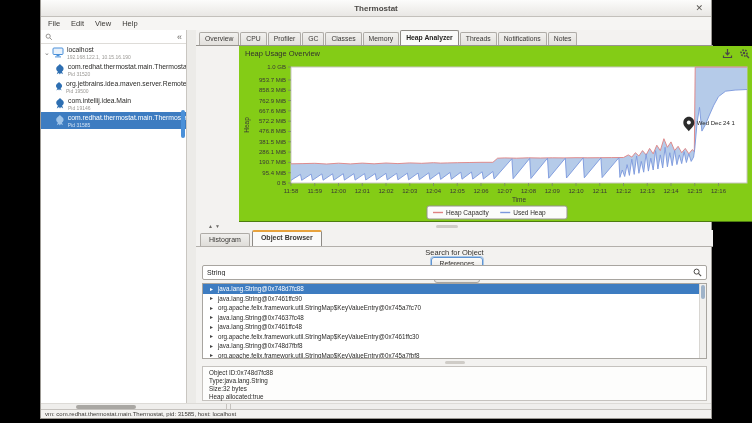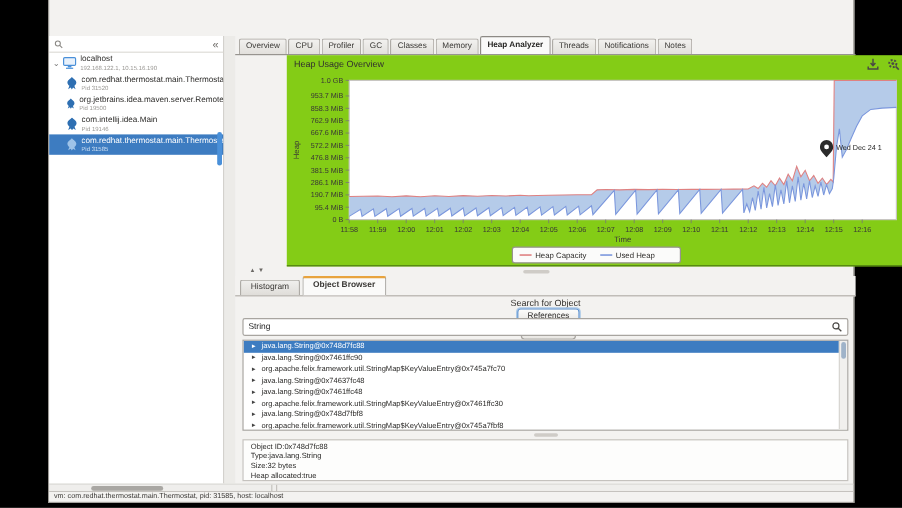--- a/index.html
+++ b/index.html
@@ -110,21 +110,31 @@
   .status-text { height:9px; border-top:1px solid #c5c2be; background:#f3f2f0;
                  display:flex; align-items:center; padding-left:4px; }
   .status-text span { font-size:6px; color:#3a3835; }
   svg text { font-family:"Liberation Sans", sans-serif; }
 </style>
 </head>
 <body>
 
 <div class="window">
 
-
+  <div class="titlebar">
+    <span class="title">Thermostat</span>
+    <span class="close-btn">✕</span>
+  </div>
+
+  <div class="menubar">
+    <span>File</span>
+    <span>Edit</span>
+    <span>View</span>
+    <span>Help</span>
+  </div>
 
   <div class="sidebar">
     <div class="search-row">
       <svg width="8" height="8" viewBox="0 0 10 10">
         <circle cx="4" cy="4" r="2.6" fill="none" stroke="#8a8884" stroke-width="1.1"></circle>
         <line x1="6" y1="6" x2="8.6" y2="8.6" stroke="#8a8884" stroke-width="1.1"></line>
       </svg>
       <span class="spacer"></span>
       <span class="collapse">«</span>
     </div>

